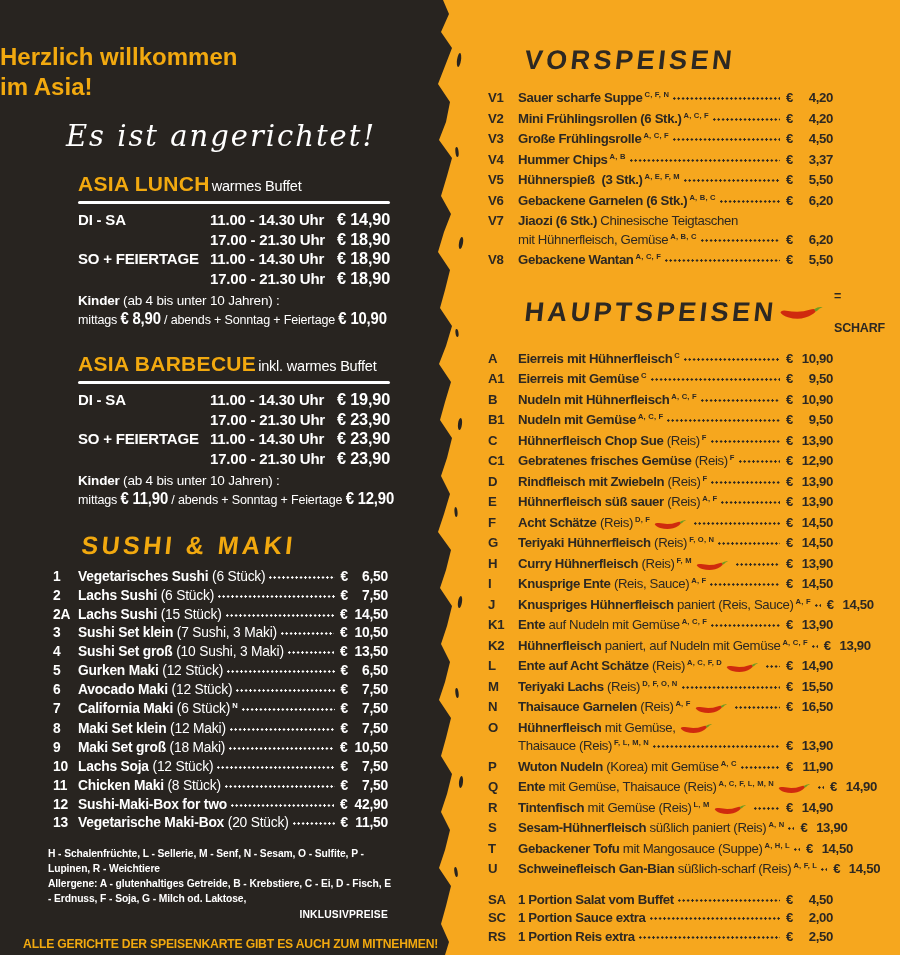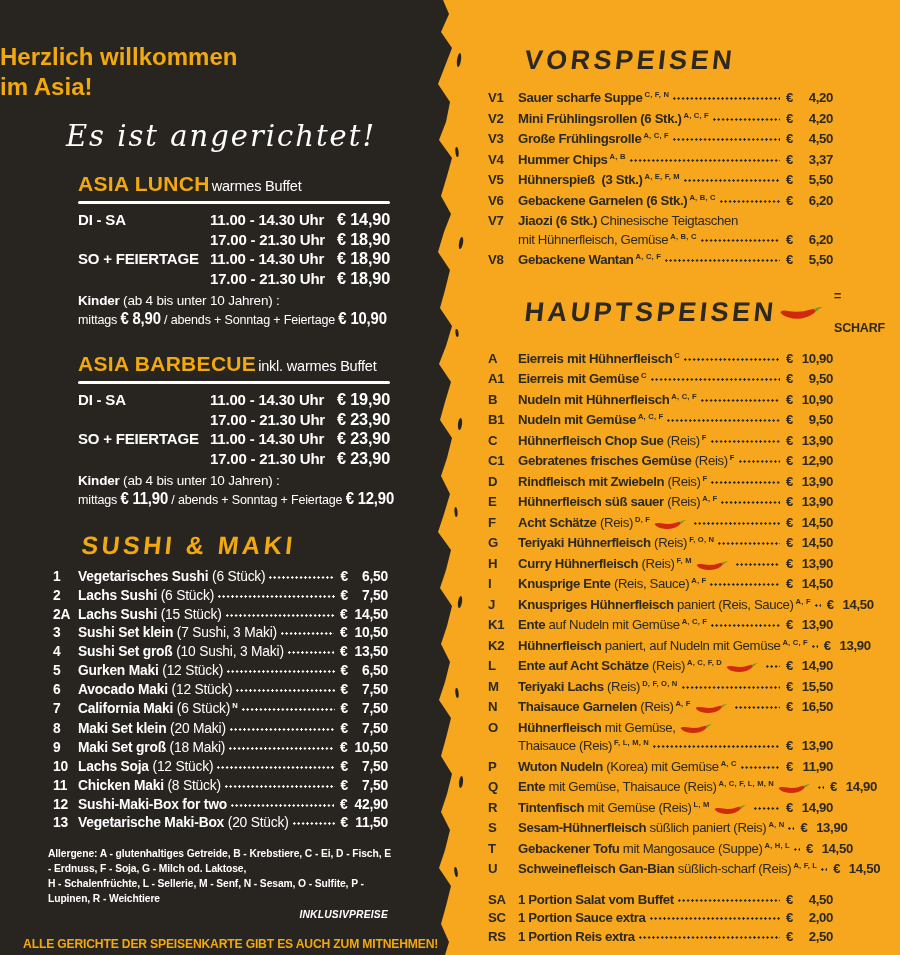--- a/index.html
+++ b/index.html
@@ -79,21 +79,21 @@
   .h-row{margin-top:8px;display:flex;align-items:center;justify-content:space-between;line-height:32px;}
   .h-row .r-title{margin-top:0;}
   .legend{display:flex;align-items:center;gap:7px;font-weight:700;font-size:12.5px;margin-right:16px;}
   .extras{margin-top:10px;}
   .dessert-title{margin-top:8px;}
 
   
   .allergene{margin-left:48px;margin-top:13px;width:345px;
     font-size:10.3px;font-weight:700;line-height:15px;letter-spacing:-0.1px;}
   .inclusive{width:340px;margin-left:48px;text-align:right;font-size:10.3px;font-weight:700;
-    margin-top:3px;letter-spacing:0.2px;font-style:italic;}
+    margin-top:3px;letter-spacing:0.2px;}
   .footer-note{margin-top:16px;text-align:right;color:var(--yellow);
     font-weight:700;font-size:13.5px;white-space:nowrap;}
   .footer-note .condense{display:inline-block;transform:scaleX(0.9);transform-origin:center;}
 </style>
 </head>
 <body>
 
 <svg id="torn-bg" width="470" height="955" viewBox="0 0 470 955" aria-hidden="true">
   <path fill="#282420" d="M0,0 L443,0 L449,14 L441,32 L452,48 L445,66 L438,84 L450,102 L446,122 L439,140
     L452,158 L447,176 L441,196 L451,214 L444,232 L438,252 L450,270 L445,290 L440,308 L452,326
@@ -288,21 +288,21 @@
             <span class="euro">€</span>
             <span class="amt">7,50</span>
           </div>
         </div>
       </div>
       <div class="mi">
         <span class="mi-no">8</span>
         <div class="mi-body">
           <div class="mi-line">
             <span class="mi-bold">Maki Set klein</span>
-            <span class="mi-normal"> (20 Maki)</span>
+            <span class="mi-normal"> (12 Maki)</span>
             <span class="leader"></span>
             <span class="euro">€</span>
             <span class="amt">7,50</span>
           </div>
         </div>
       </div>
       <div class="mi">
         <span class="mi-no">9</span>
         <div class="mi-body">
           <div class="mi-line">
@@ -357,22 +357,22 @@
             <span class="mi-normal"> (20 Stück)</span>
             <span class="leader"></span>
             <span class="euro">€</span>
             <span class="amt">11,50</span>
           </div>
         </div>
       </div>
     </div>
 
   <div class="allergene">
+    <div>H - Schalenfrüchte, L - Sellerie, M - Senf, N - Sesam, O - Sulfite, P - Lupinen, R - Weichtiere</div>
     <div>Allergene: A - glutenhaltiges Getreide, B - Krebstiere, C - Ei, D - Fisch, E - Erdnuss, F - Soja, G - Milch od. Laktose,</div>
-    <div>H - Schalenfrüchte, L - Sellerie, M - Senf, N - Sesam, O - Sulfite, P - Lupinen, R - Weichtiere</div>
   </div>
   <div class="inclusive">INKLUSIVPREISE</div>
 
   <div class="footer-note"><span class="condense">ALLE GERICHTE DER SPEISENKARTE GIBT ES AUCH ZUM MITNEHMEN!</span></div>
 </div>
 
 <div class="panel panel-right">
 
   <div class="r-title hand">VORSPEISEN</div>
   <div class="menu-list r-list">

